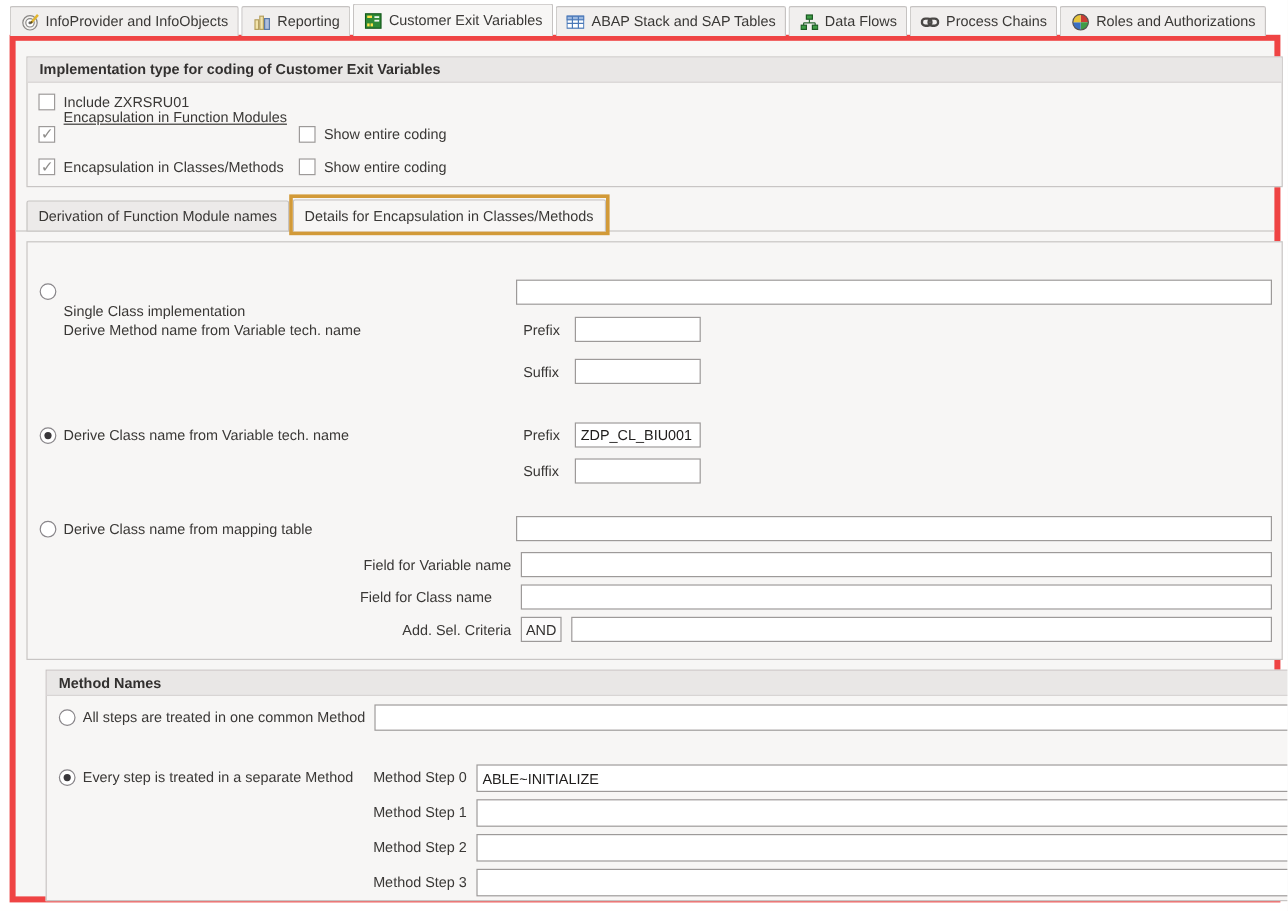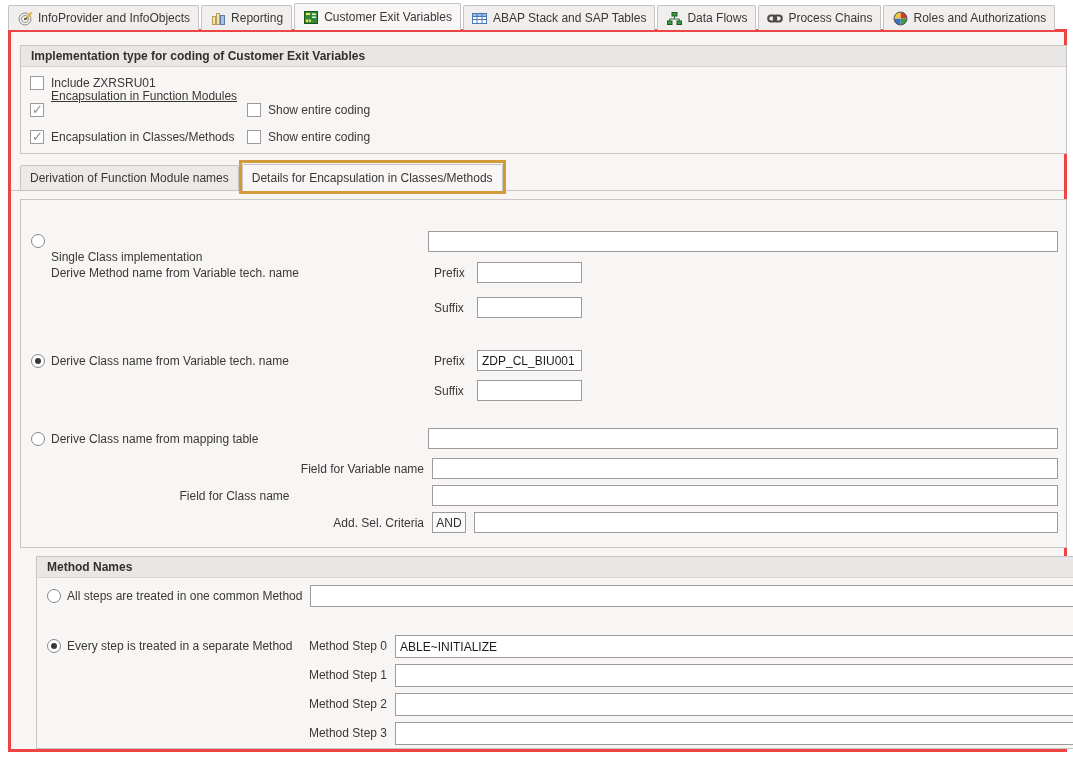--- a/index.html
+++ b/index.html
@@ -16,21 +16,21 @@
 
   
   .tabbar{position:absolute;left:8px;top:3px;display:flex;align-items:flex-end;gap:2px;z-index:2;}
   .tab{display:flex;align-items:center;gap:5px;height:25px;padding:0 8px;background:#f1efee;
        border:1px solid #c6c3c2;border-bottom:none;border-radius:2px 2px 0 0;white-space:nowrap;cursor:default;}
   .tab.active{background:var(--panelBg);height:27px;position:relative;z-index:3;}
   .tab .ticon{display:inline-flex;width:16px;height:15px;align-items:center;justify-content:center;}
 
   
   .panel{position:absolute;left:8px;top:29px;width:1059px;height:723px;background:var(--panelBg);
-         border:3px solid #ef4444;z-index:1;}
+         border:5px solid #ef4444;z-index:1;}
 
   
   .grp{position:absolute;border:1px solid var(--border);background:var(--panelBg);}
   .grp-head{height:21px;background:var(--bandBg);border-bottom:1px solid #d8d5d4;
             font-weight:bold;padding:3px 0 0 10px;color:#32302f;}
 
   .lbl{position:absolute;line-height:15px;white-space:nowrap;}
   .lbl.right{text-align:right;}
   .fld{position:absolute;height:21px;border:1px solid var(--fieldBorder);background:#fff;
        padding:0 4px;font-family:"Liberation Sans",sans-serif;font-size:12px;color:#1e1c1b;outline:none;}
@@ -182,21 +182,21 @@
       <span class="lbl" style="left:413px;top:184px;">Suffix</span>
       <input class="fld" style="left: 456px; top: 180px; width: 105px;">
 
       <span class="radio" style="left:10px;top:232px;"></span>
       <span class="lbl" style="left:30px;top:232px;">Derive Class name from mapping table</span>
       <input class="fld" style="left: 407px; top: 228px; width: 630px;">
 
       <span class="lbl right" style="left:30px;top:262px;width:373px;">Field for Variable name</span>
       <input class="fld" style="left: 411px; top: 258px; width: 626px;">
 
-      <span class="lbl right" style="left:27px;top:289px;width:373px;text-align:center;">Field for Class name</span>
+      <span class="lbl right" style="left:14px;top:289px;width:373px;">Field for Class name</span>
       <input class="fld" style="left: 411px; top: 285px; width: 626px;">
 
       <span class="lbl right" style="left:30px;top:316px;width:373px;">Add. Sel. Criteria</span>
       <div class="fld and-box" style="left:411px;top:312px;">AND</div>
       <input class="fld" style="left: 453px; top: 312px; width: 584px;">
     </div>
 
     <div class="grp" style="left:9px;top:524px;width:1047px;height:193px;margin-left:16px;">
       <div class="grp-head">Method Names</div>
 

